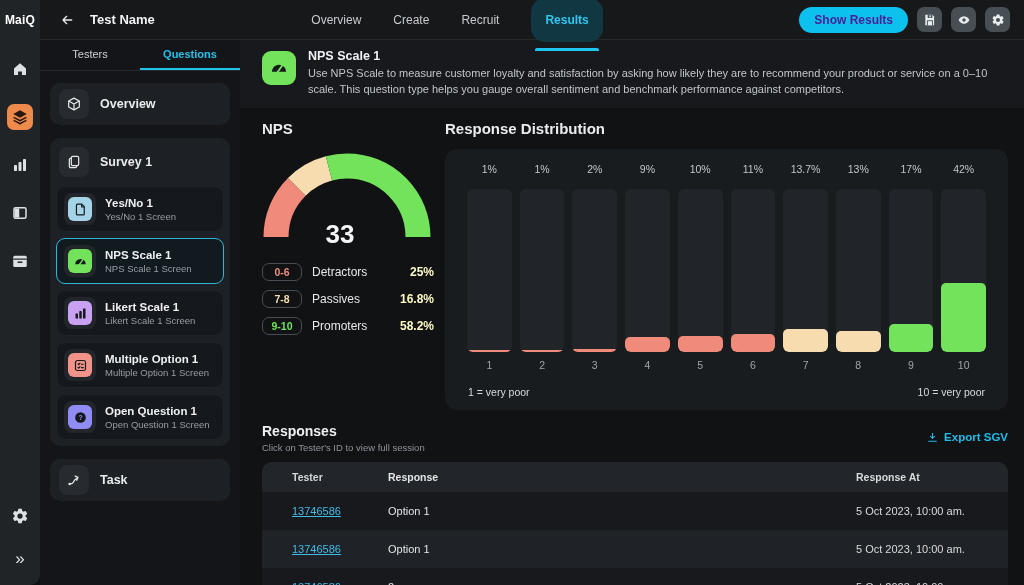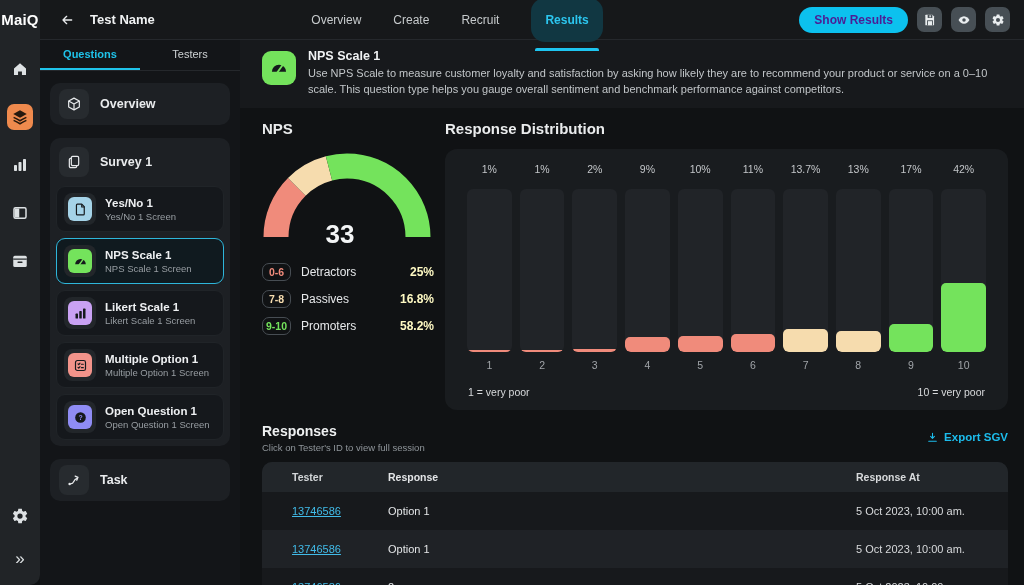--- a/index.html
+++ b/index.html
@@ -7,21 +7,21 @@
   body {
     overflow:hidden; background:#0e1012; color:#e9ebed;
     font-family:"Liberation Sans", sans-serif; font-size:12px;
   }
   svg { display:block; }
 
   
   .topbar { height:40px; display:flex; align-items:center; background:#16181a;
             border-bottom:1px solid #25282c; position:relative; }
   .logo-box { width:40px; height:40px; background:#212427; display:flex; align-items:center;
-              justify-content:center; font-weight:800; font-size:15px; color:#fff; letter-spacing:.2px; }
+              justify-content:center; font-weight:800; font-size:12px; color:#fff; letter-spacing:.2px; }
   .back-btn { margin-left:16px; width:22px; height:22px; color:#e8eaec; display:flex;
               align-items:center; justify-content:center; cursor:pointer; }
   .back-btn svg { width:16px; height:16px; }
   .test-title { margin-left:12px; font-size:13px; font-weight:700; color:#f0f2f3; }
   .top-tabs { flex:1; display:flex; justify-content:center; align-items:center; gap:32px; margin-right:40px; }
   .top-tab { font-size:12px; color:#c6cacc; cursor:pointer; }
   .top-tab.active { background:#113742; color:#2cc6ef; font-weight:700; padding:15px 14px;
                     border-radius:14px; position:relative; }
   .top-tab.active::after { content:""; position:absolute; left:4px; right:4px; bottom:-9px;
                     height:3px; background:#1ec5f0; border-radius:2px 2px 0 0; }
@@ -87,21 +87,21 @@
   .charts-row { display:flex; gap:15px; }
   .section-h { font-size:15px; font-weight:600; color:#eaeced; }
 
   .nps-col { width:168px; flex-shrink:0; }
   .gauge-wrap { position:relative; width:170px; height:101px; margin-top:12px; }
   .gauge-score { position:absolute; left:0; right:14px; bottom:0px; text-align:center;
                  font-size:26px; font-weight:600; color:#f3f5f6; }
   .legend { margin-top:13px; display:flex; flex-direction:column; gap:9px; width:172px; }
   .legend-row { display:flex; align-items:center; }
   .legend-badge { border:1px solid #474d53; border-radius:7px; font-size:10.5px; font-weight:700;
-                  width:29px; text-align:center; padding:2px 0; flex-shrink:0; }
+                  width:40px; text-align:center; padding:2px 0; flex-shrink:0; }
   .legend-label { margin-left:10px; font-size:12px; color:#e6e8ea; flex:1; }
   .legend-val { font-size:12px; font-weight:700; color:#fef9c3; }
 
   .dist-col { flex:1; min-width:0; }
   .chart-card { margin-top:12px; background:#191c1f; border-radius:12px; padding:14px 22px 12px; }
   .cols { display:flex; gap:8px; }
   .col { flex:1; display:flex; flex-direction:column; align-items:center; min-width:0; }
   .pct { font-size:10.5px; color:#c3c6c9; margin-bottom:14px; }
   .track { width:100%; height:163px; background:#212428; border-radius:6px; position:relative;
            overflow:hidden; }
@@ -213,22 +213,22 @@
           </svg>
         </div>
         <div class="rail-icon">
           <span style="font-size:17px;line-height:1;">»</span>
         </div>
       </div>
   </div>
 
   <div class="left-panel">
     <div class="panel-tabs">
+        <div class="panel-tab">Testers</div>
         <div class="panel-tab active">Questions</div>
-        <div class="panel-tab">Testers</div>
       </div>
     <div class="panel-scroll">
       <div class="panel-card">
         <div class="icon-box">
             <svg viewBox="0 0 24 24" fill="none" stroke="currentColor" stroke-width="1.8" stroke-linejoin="round">
               <path d="M12 3.2 20 7.6v8.8l-8 4.4-8-4.4V7.6z"></path>
               <path d="M4 7.6l8 4.4 8-4.4M12 12v8.8"></path>
             </svg>
           </div>
         <div class="panel-card-label">Overview</div>

